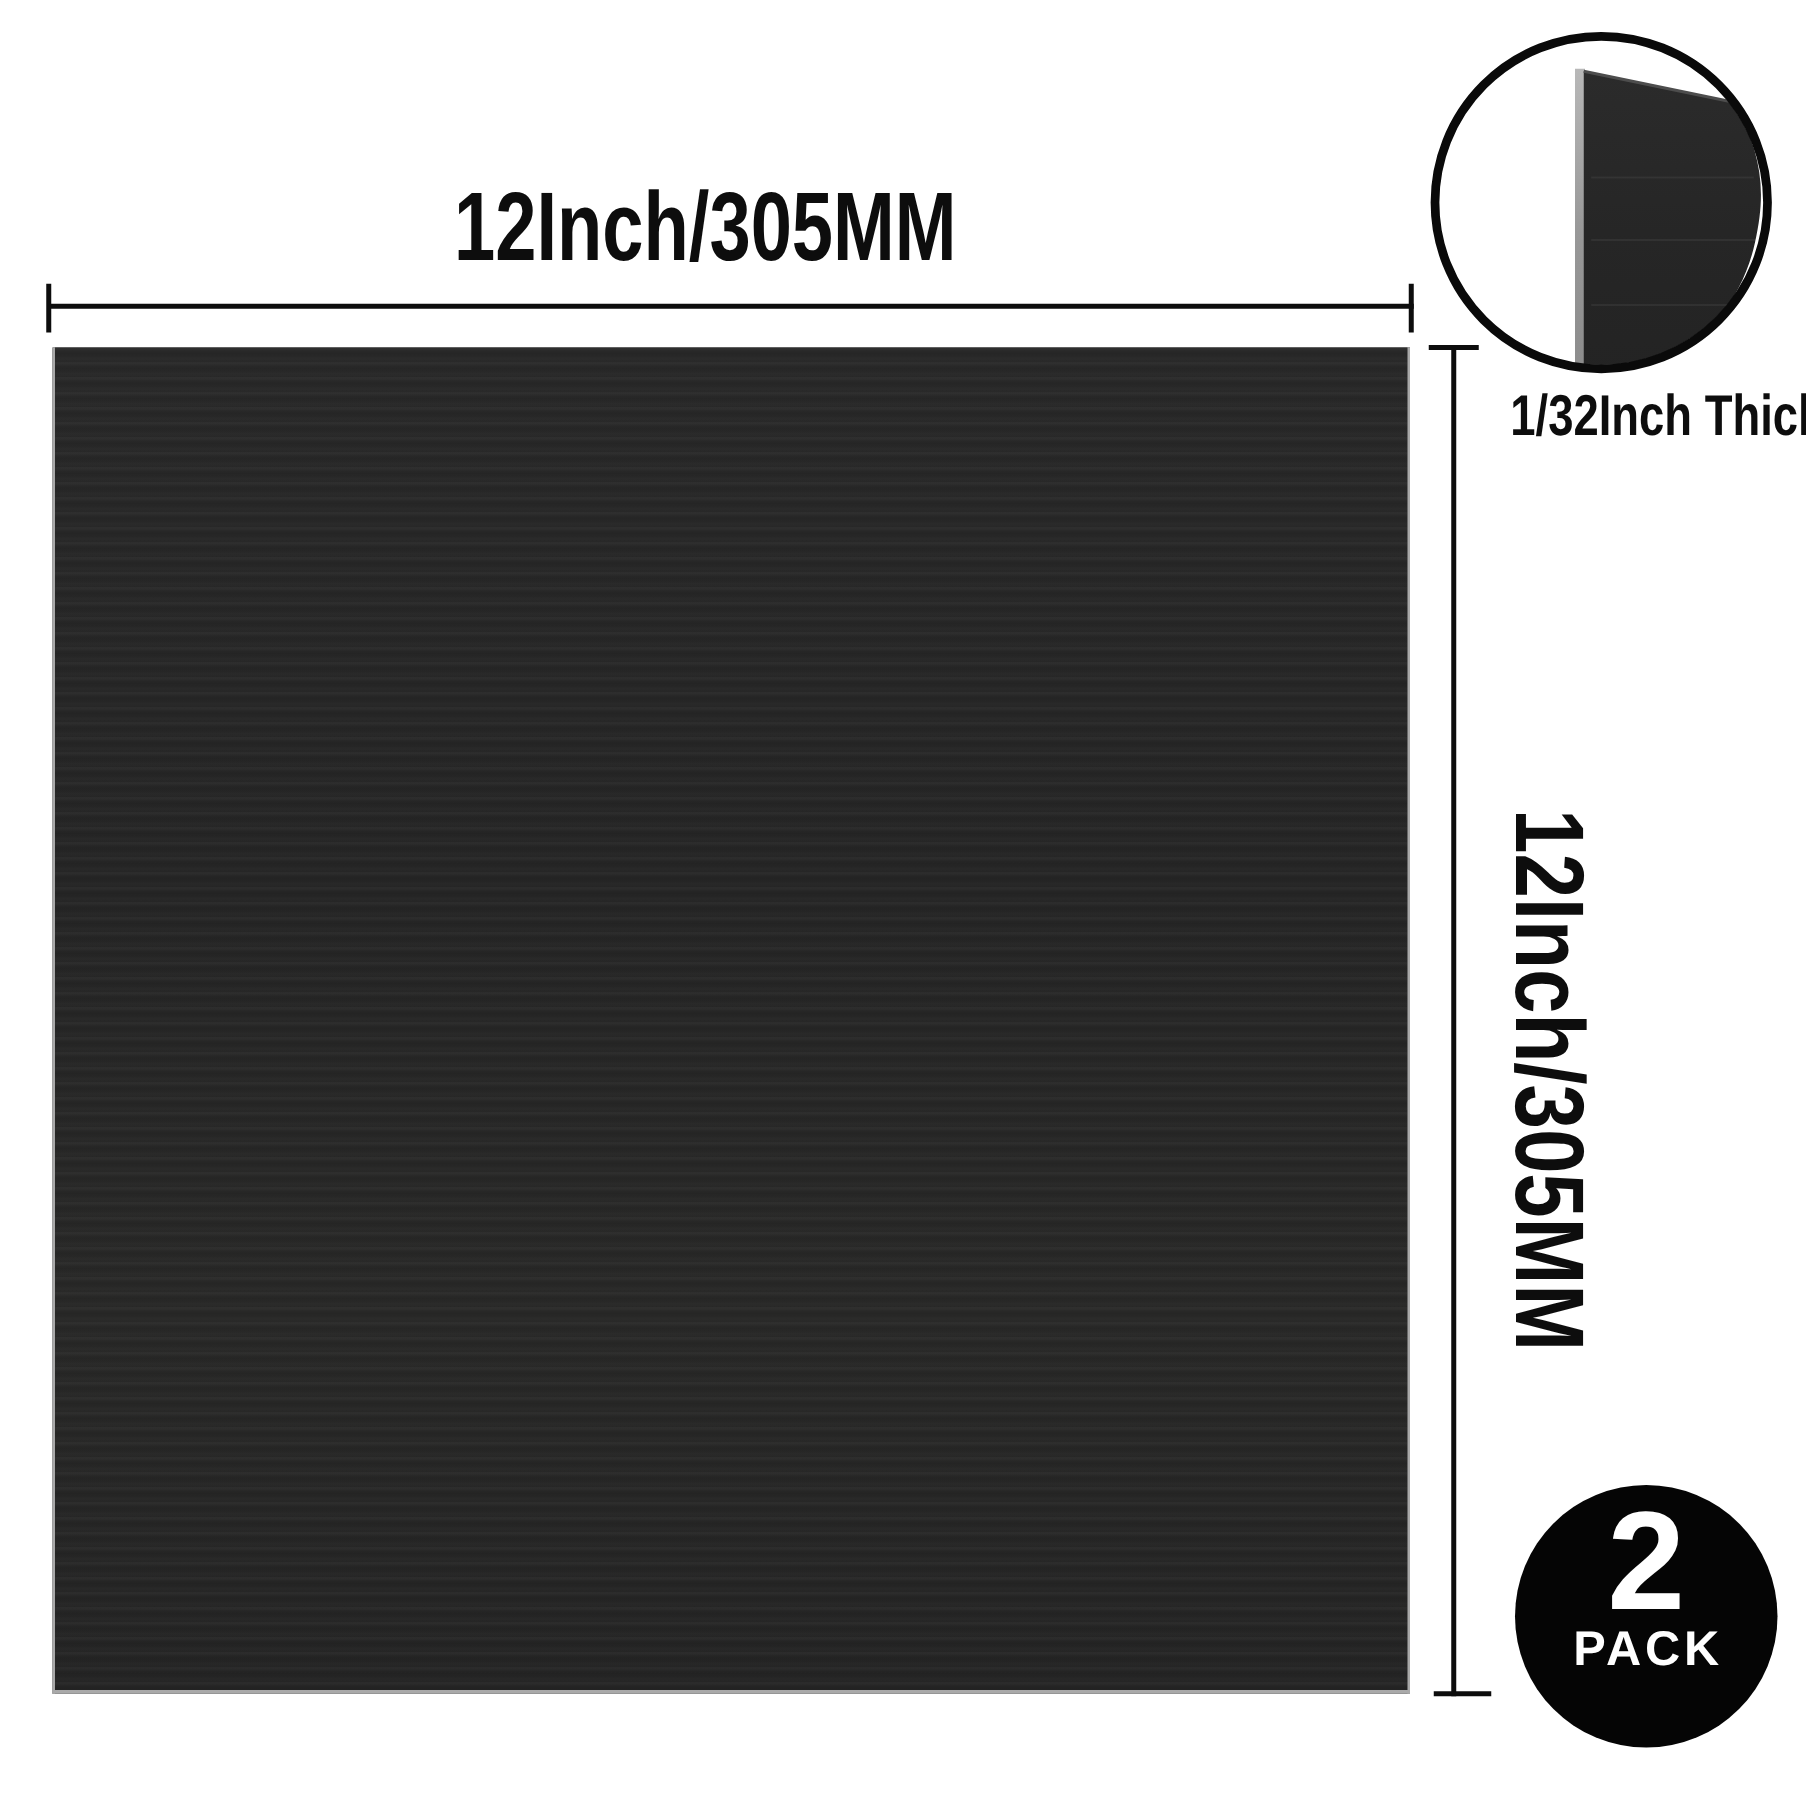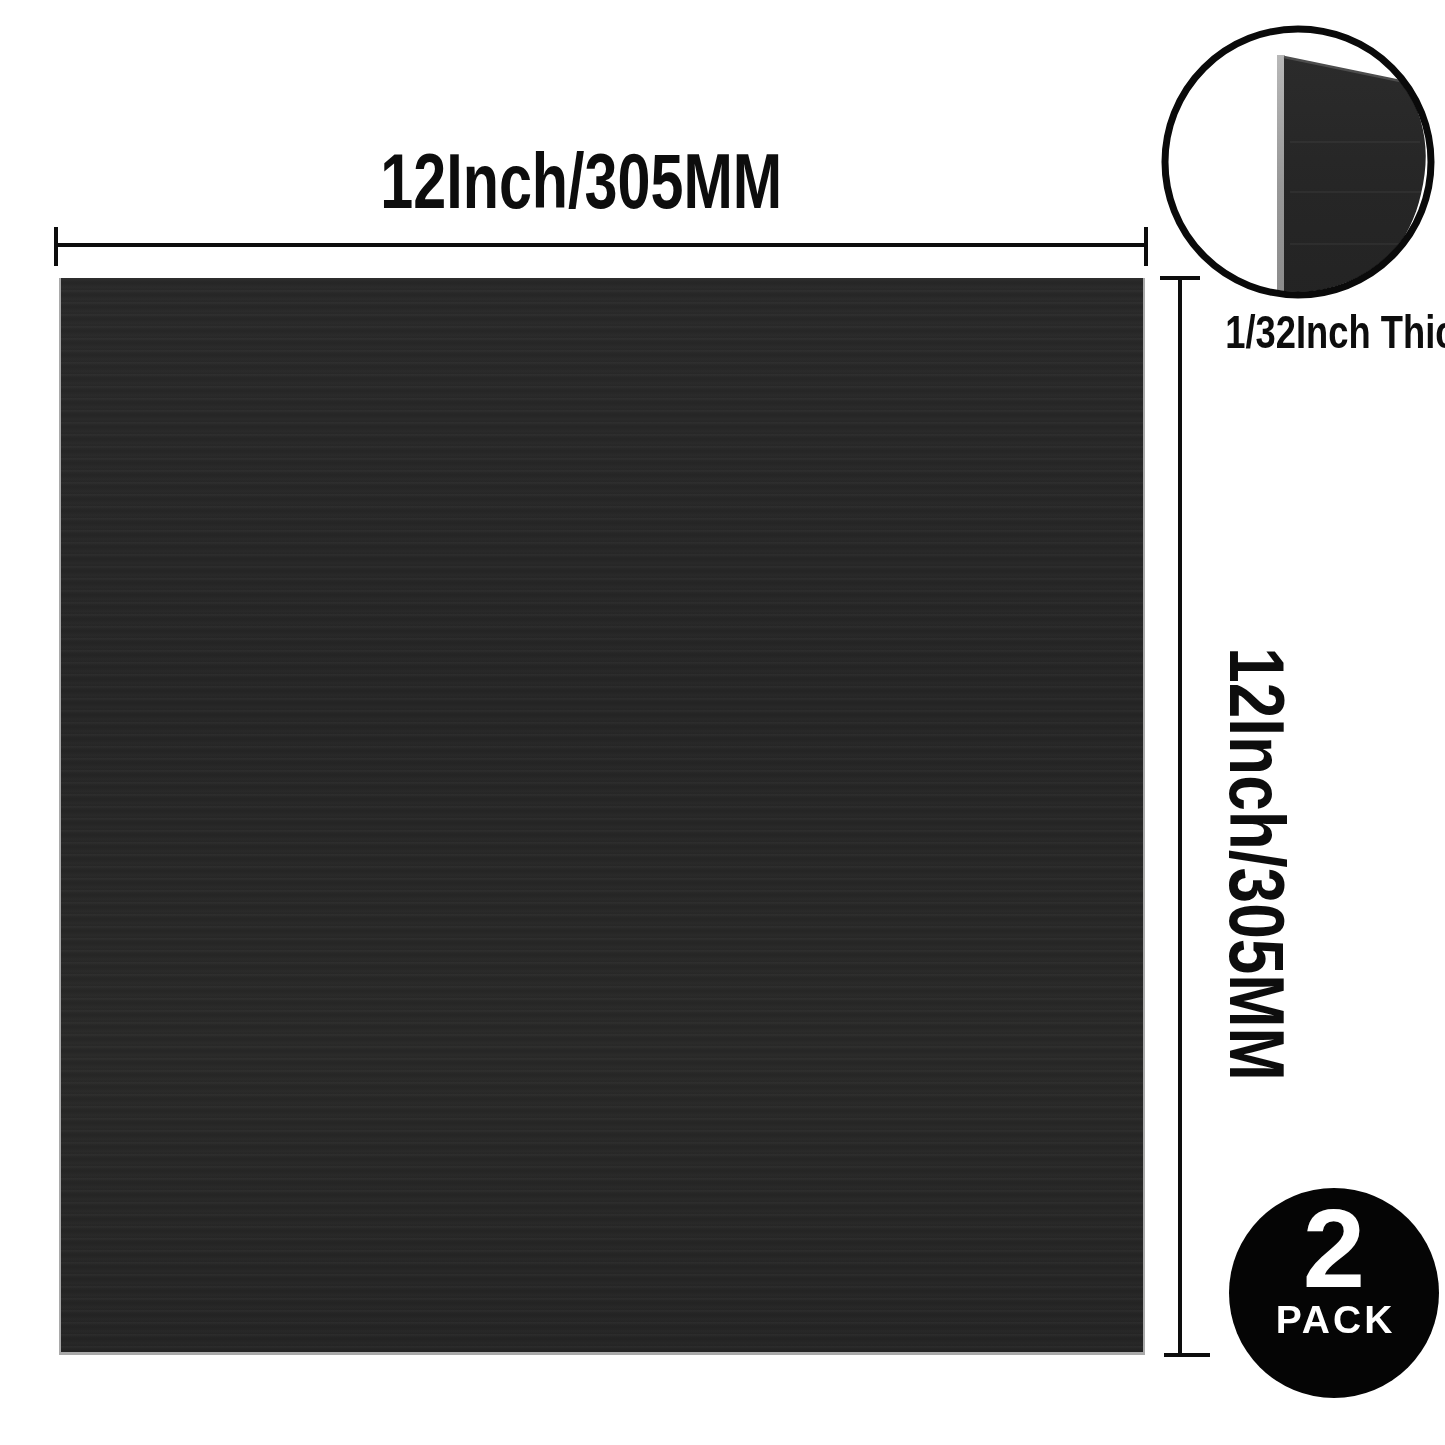--- a/index.html
+++ b/index.html
@@ -1,21 +1,21 @@
 <!DOCTYPE html>
 <html style="--ink: #0d0d0d; --sheet: #262626; --edge: #a9a9a9; --inset-stroke: #0a0a0a; --inset-thickness-edge: #9e9e9e; --badge-bg: #050505; --badge-text: #ffffff;"><head>
 <meta charset="utf-8">
 <style>
   html,body{margin:0;padding:0;}
   body{
     width:1445px;height:1445px;position:relative;overflow:hidden;
     background:#ffffff;
     font-family:"Liberation Sans","DejaVu Sans",sans-serif;
   }
-  .canvas{position:absolute;inset:0;margin-left:17px;}
+  .canvas{position:absolute;inset:0;}
 
   
   .dim-label{
     position:absolute;
     font-weight:bold;
     color:var(--ink,#0d0d0d);
     white-space:nowrap;
   }
   #width-label{
     left:316px;top:142px;width:394px;

